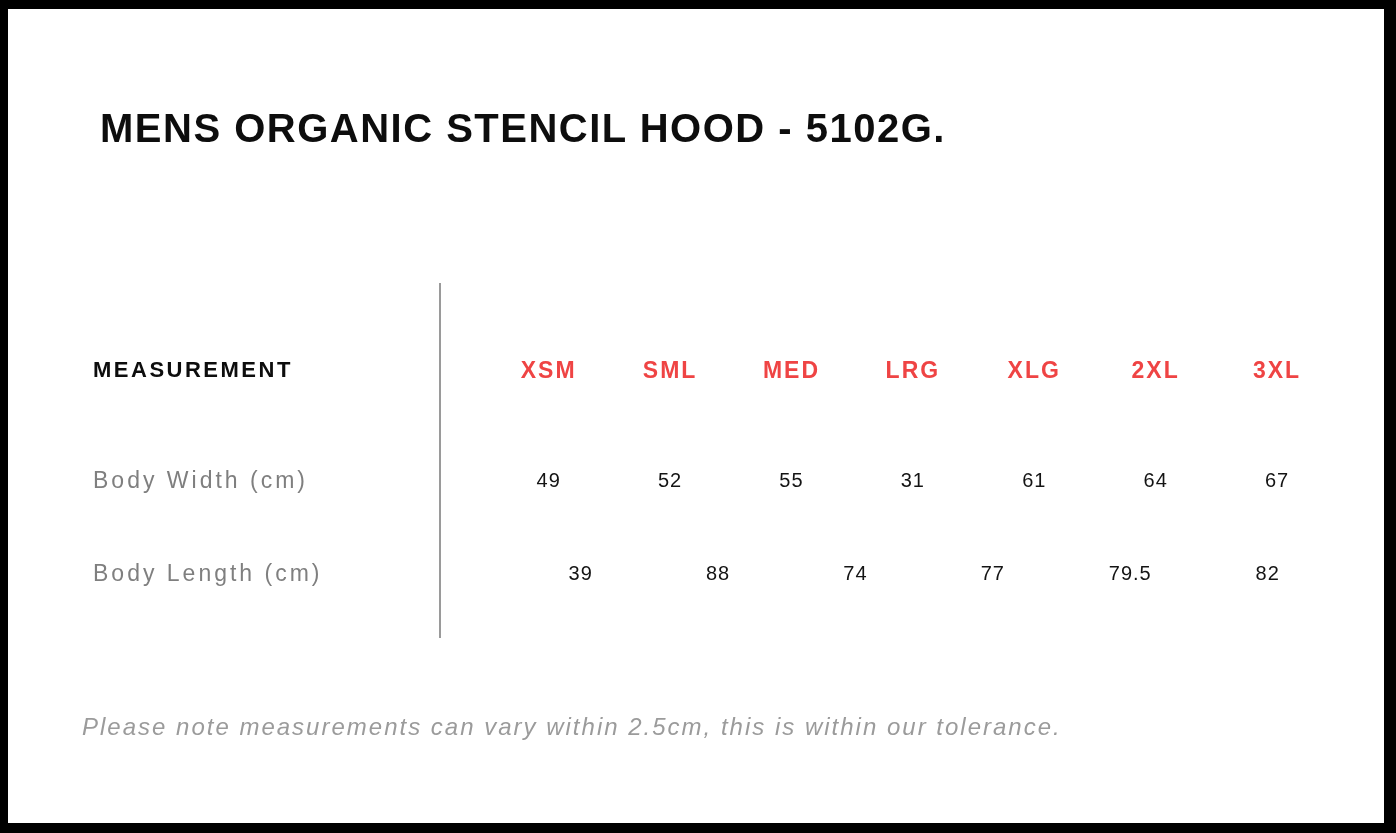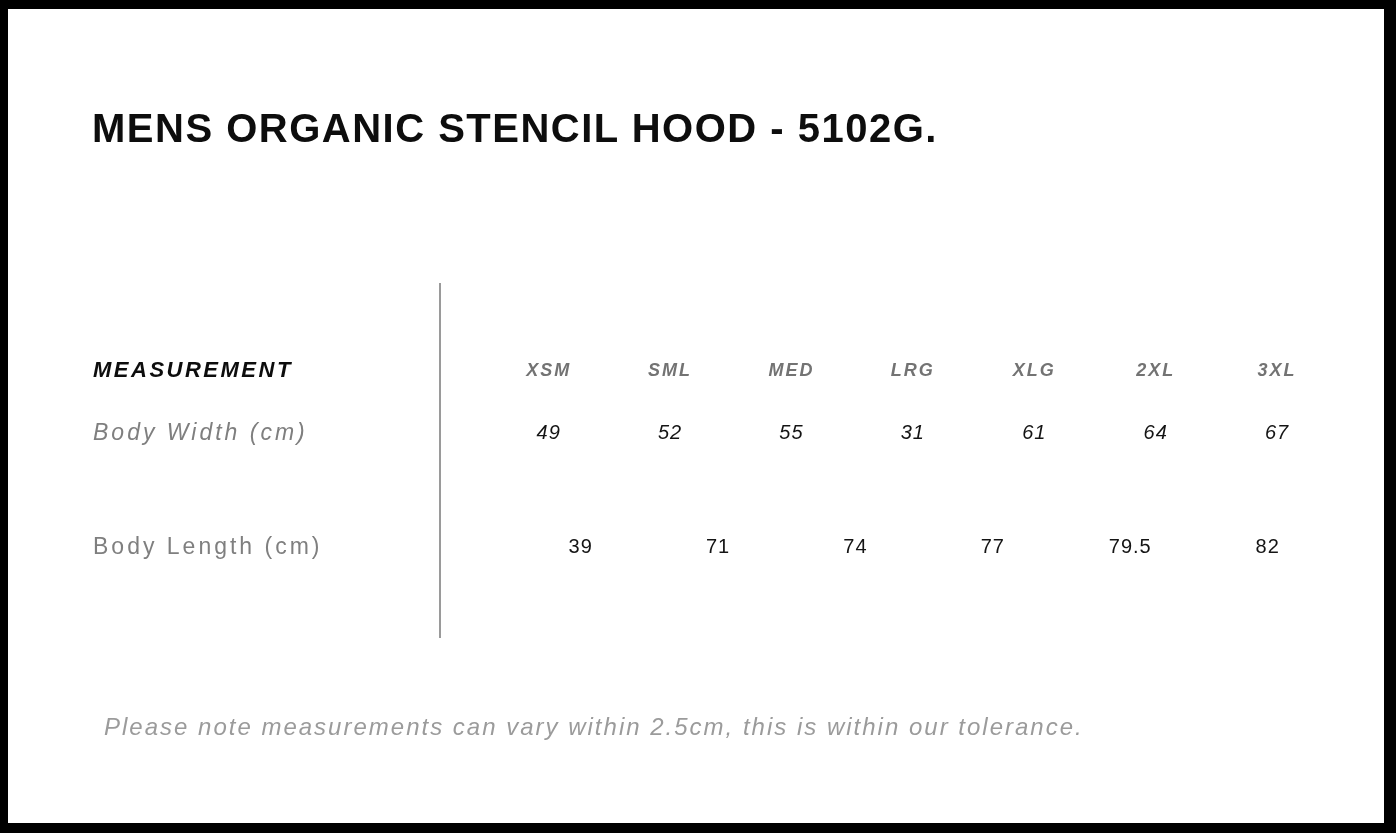--- a/index.html
+++ b/index.html
@@ -14,21 +14,21 @@
     box-sizing: border-box;
     background: #ffffff;
     border-style: solid;
     border-color: #000000;
     border-width: 9px 12px 10px 8px;
     font-family: "Liberation Sans", sans-serif;
     overflow: hidden;
   }
   .title {
     position: absolute;
-    left: 84px;
+    left: 92px;
     top: 96px;
     margin: 0;
     font-size: 40px;
     line-height: 1.15;
     font-weight: 700;
     letter-spacing: 1.5px;
     color: #0d0d0d;
     white-space: nowrap;
   }
   .size-table {
@@ -45,51 +45,51 @@
     width: 2px;
     height: 355px;
     background: #9a9a9a;
   }
   .row {
     display: grid;
     grid-template-columns: 346px 49px repeat(7, 121.4px);
     align-items: center;
     height: 30px;
   }
-  .row.header { margin-top: 72px; font-style: italic; }
-  .row.r1 { margin-top: 32px; font-style: italic; }
-  .row.r2 { margin-top: 84px; gap: 16px; }
+  .row.header { margin-top: 72px; }
+  .row.r1 { margin-top: 80px; }
+  .row.r2 { margin-top: 63px; gap: 16px; }
   .label {
     font-size: 23px;
     color: #7f7f7f;
     letter-spacing: 3px;
     white-space: nowrap;
   }
   .row.header .label {
     font-size: 22px;
     font-weight: 700;
     letter-spacing: 2.5px;
     color: #0d0d0d;
   }
   .cell {
     text-align: center;
     font-size: 20px;
     letter-spacing: 1px;
     color: #141414;
     white-space: nowrap;
   }
   .row.header .cell {
-    font-size: 18px;
+    font-size: 23px;
     font-weight: 700;
     letter-spacing: 2px;
-    color: #737373;
+    color: #ef4444;
   }
   .note {
     position: absolute;
-    left: 96px;
+    left: 74px;
     top: 704px;
     margin: 0;
     font-style: italic;
     font-size: 24px;
     letter-spacing: 2px;
     color: #9b9b9b;
     white-space: nowrap;
   }
 </style>
 </head>
@@ -123,21 +123,21 @@
       <div class="cell">31</div>
       <div class="cell">61</div>
       <div class="cell">64</div>
       <div class="cell">67</div>
     </div>
 
     <div class="row r2">
       <div class="label">Body Length (cm)</div>
       <div></div>
       <div class="cell">39</div>
-      <div class="cell">71</div>
+      <div class="cell">88</div>
       <div class="cell">74</div>
       <div class="cell">77</div>
       <div class="cell">79.5</div>
       <div class="cell">82</div>
       <div class="cell">84.5</div>
     </div>
   </div>
 
   <p class="note">Please note measurements can vary within 2.5cm, this is within our tolerance.</p>
 

